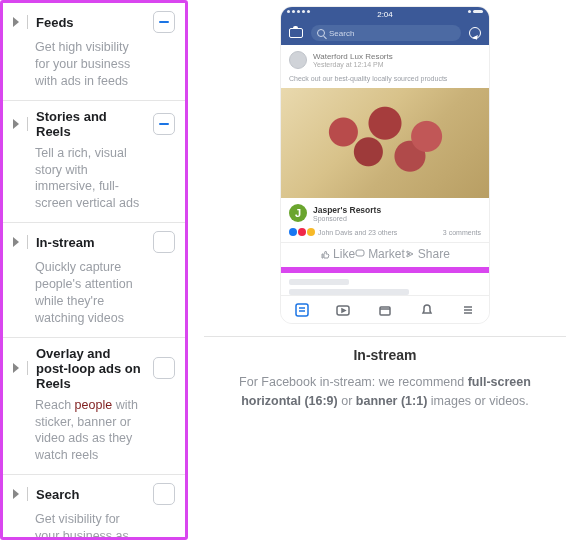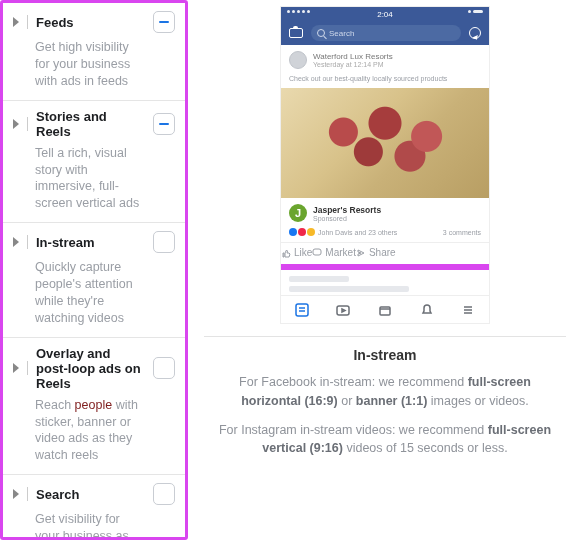--- a/index.html
+++ b/index.html
@@ -79,21 +79,21 @@
     flex: 1 1 auto;
     padding: 6px 14px 10px 16px;
     display: flex;
     flex-direction: column;
     align-items: center;
   }
   .phone {
     width: 210px;
     height: 318px;
     background: #f7f7f8;
-    border-radius: 0;
+    border-radius: 12px;
     overflow: hidden;
     display: flex;
     flex-direction: column;
     position: relative;
     border: 1px solid #eee;
   }
   .status-bar {
     height: 14px;
     background: #3b5998;
     display: flex;
@@ -196,23 +196,23 @@
   .reactions-row{
     display:flex;align-items:center;justify-content:space-between;
     padding:4px 8px 6px; font-size:7px;color:#9a9ea5;
   }
   .react-dots{display:flex;gap:1px;}
   .react-dots .d{width:8px;height:8px;border-radius:50%;}
   .d.like{background:#1877f2;}
   .d.love{background:#f02849;}
   .d.wow{background:#f7b928;}
   .action-row{
-    display:flex;justify-content:flex-start;
+    display:flex;justify-content:center;
     border-top:1px solid #eee;padding:4px 0 6px;
-    font-size:10px;color:#9a9ea5;
+    font-size:12px;color:#9a9ea5;
   }
   .action-row .act{display:flex;align-items:center;gap:3px;}
   .skeleton{padding:6px 8px;}
   .skeleton .pl1{width:60px;height:6px;background:#e6e8ec;border-radius:2px;margin-bottom:4px;}
   .skeleton .pl2{width:120px;height:6px;background:#e6e8ec;border-radius:2px;}
   .phone-tabs{
     height:28px;background:#fff;border-top:1px solid #eee;
     display:flex;justify-content:space-around;align-items:center;
   }
   .phone-tabs .t{width:16px;height:16px;display:flex;align-items:center;justify-content:center;}
@@ -402,16 +402,13 @@
           </svg>
         </div>
     </div>
   </div>
 
   <div class="preview-divider"></div>
   <div class="preview-title">In-stream</div>
   <div class="preview-text">
     <span>For Facebook in-stream: we recommend </span><b>full-screen horizontal (16:9)</b><span> or </span><b>banner (1:1)</b><span> images or videos.</span>
   </div>
-  <div class="preview-text">
-    <span>For Instagram in-stream videos: we recommend </span><b>full-screen vertical (9:16)</b><span> videos of 15 seconds or less.</span>
-  </div>
 </div>
 
 </body></html>

